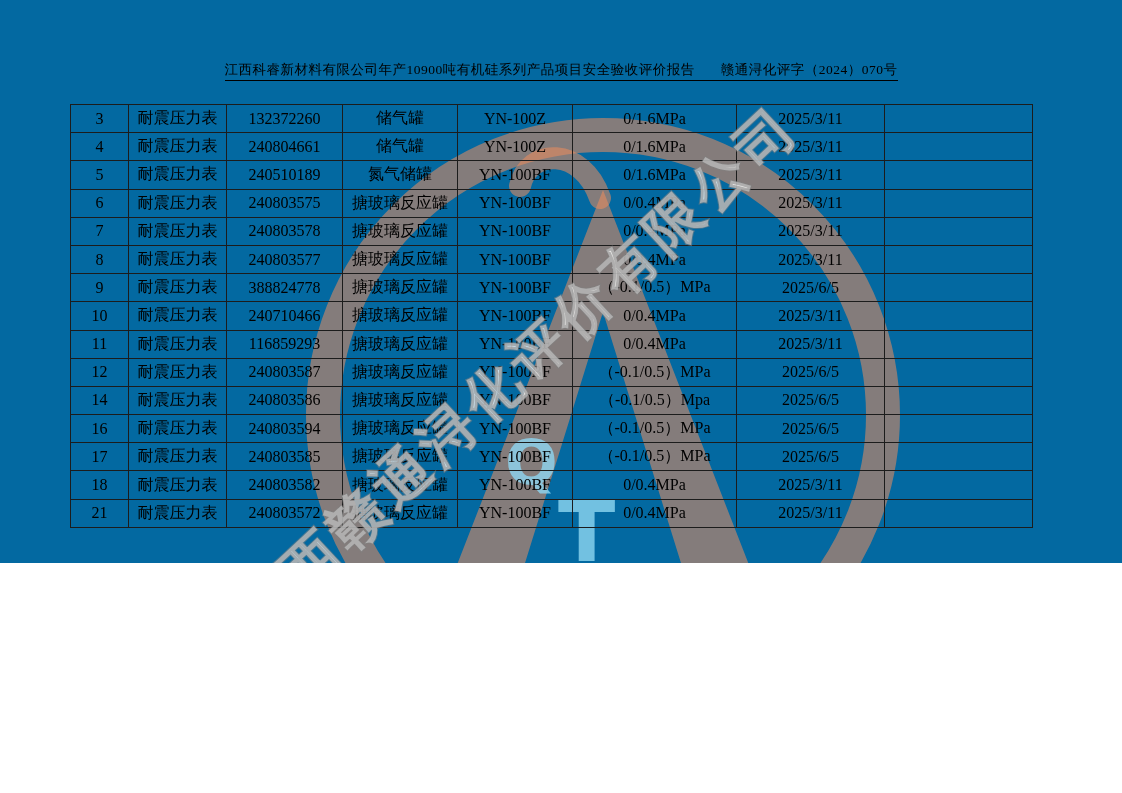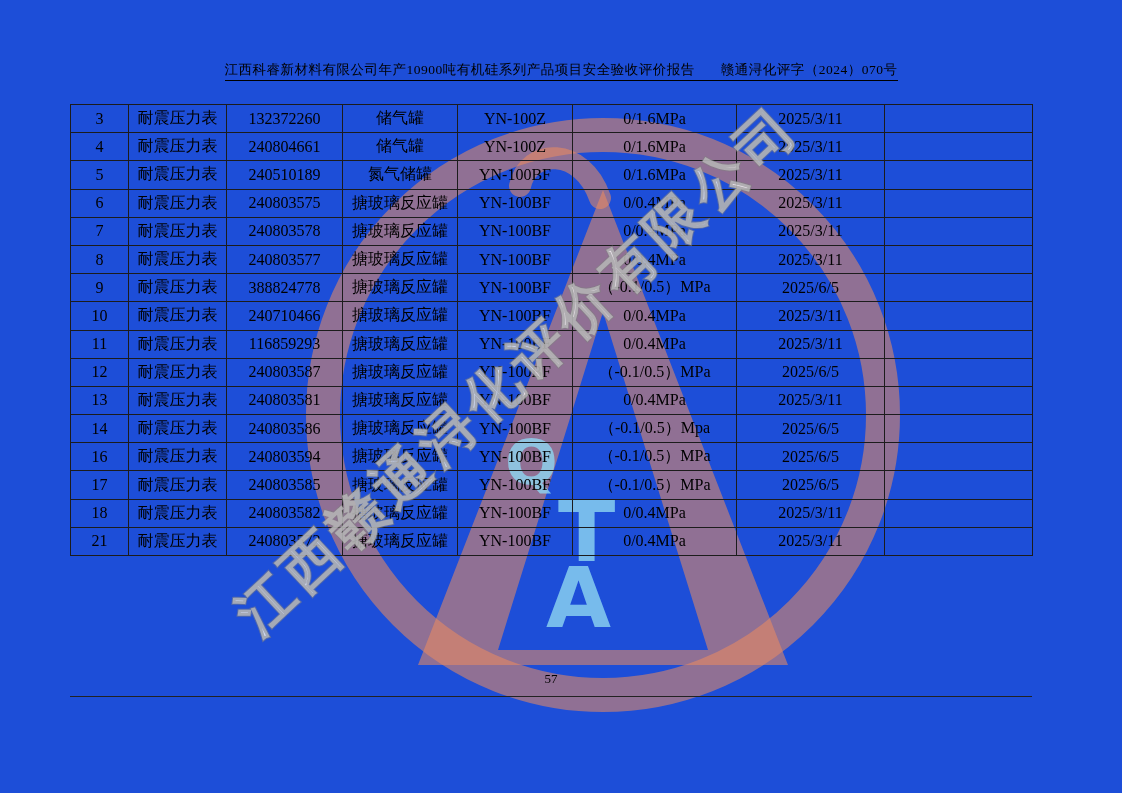--- a/index.html
+++ b/index.html
@@ -1,17 +1,17 @@
 <!DOCTYPE html>
 <html style="--ring-color: #ef8d5c; --letter-color: #8ed7f2;"><head>
 <meta charset="utf-8">
 <style>
   html,body{margin:0;padding:0;background:#ffffff;}
   .page{
-    position:relative;width:1122px;height:793px;background:#1d4ed8;overflow:hidden;
+    position:relative;width:1122px;height:563px;background:#0369a1;overflow:hidden;
     font-family:"Liberation Serif","DejaVu Serif",serif;color:#000;
   }
   
   .header{position:absolute;top:60px;left:0;width:100%;text-align:center;z-index:4;}
   .header-inner{display:inline-block;border-bottom:1px solid #000;padding-bottom:1px;
     font-size:13.5px;letter-spacing:.5px;}
   .header-gap{display:inline-block;width:26px;}
   
   .wm-svg{position:absolute;left:288px;top:100px;z-index:0;}
   .wm-ring{fill:none;stroke:var(--ring-color,#ef8d5c);stroke-opacity:.55;}
@@ -174,30 +174,20 @@
           <td>12</td>
           <td>耐震压力表</td>
           <td>240803587</td>
           <td>搪玻璃反应罐</td>
           <td>YN-100BF</td>
           <td>（-0.1/0.5）MPa</td>
           <td>2025/6/5</td>
           <td></td>
         </tr>
         <tr>
-          <td>13</td>
-          <td>耐震压力表</td>
-          <td>240803581</td>
-          <td>搪玻璃反应罐</td>
-          <td>YN-100BF</td>
-          <td>0/0.4MPa</td>
-          <td>2025/3/11</td>
-          <td></td>
-        </tr>
-        <tr>
           <td>14</td>
           <td>耐震压力表</td>
           <td>240803586</td>
           <td>搪玻璃反应罐</td>
           <td>YN-100BF</td>
           <td>（-0.1/0.5）Mpa</td>
           <td>2025/6/5</td>
           <td></td>
         </tr>
         <tr>

